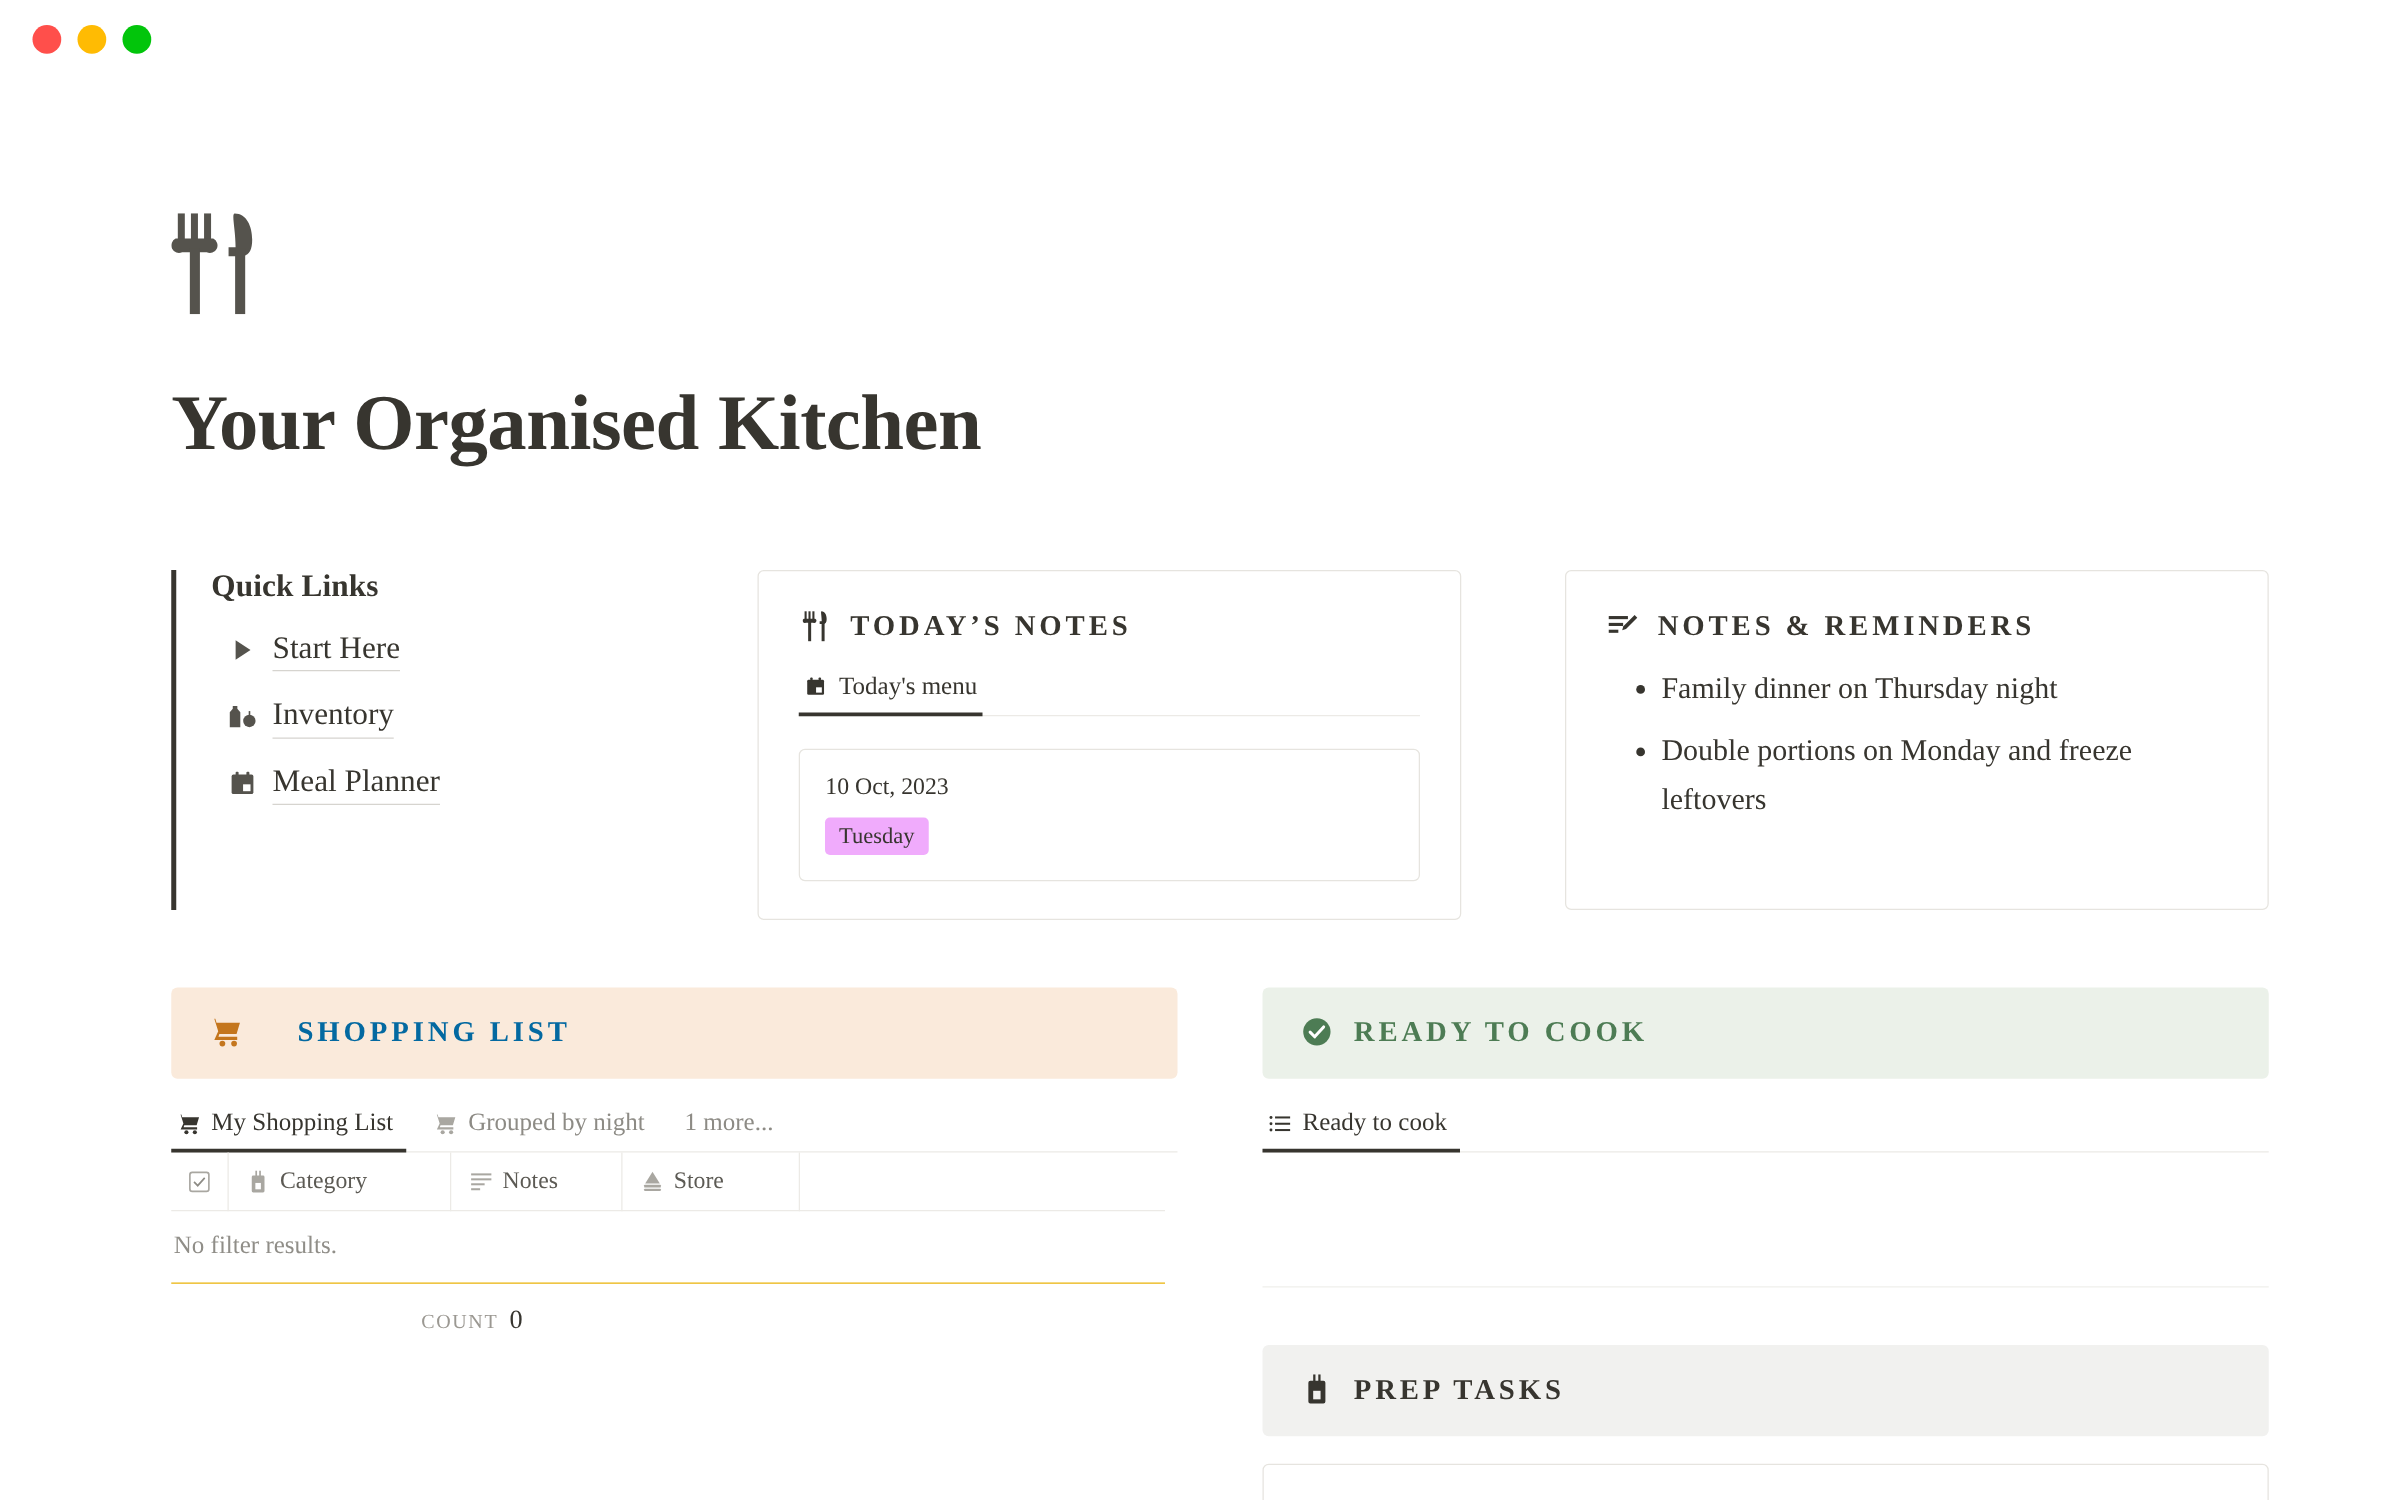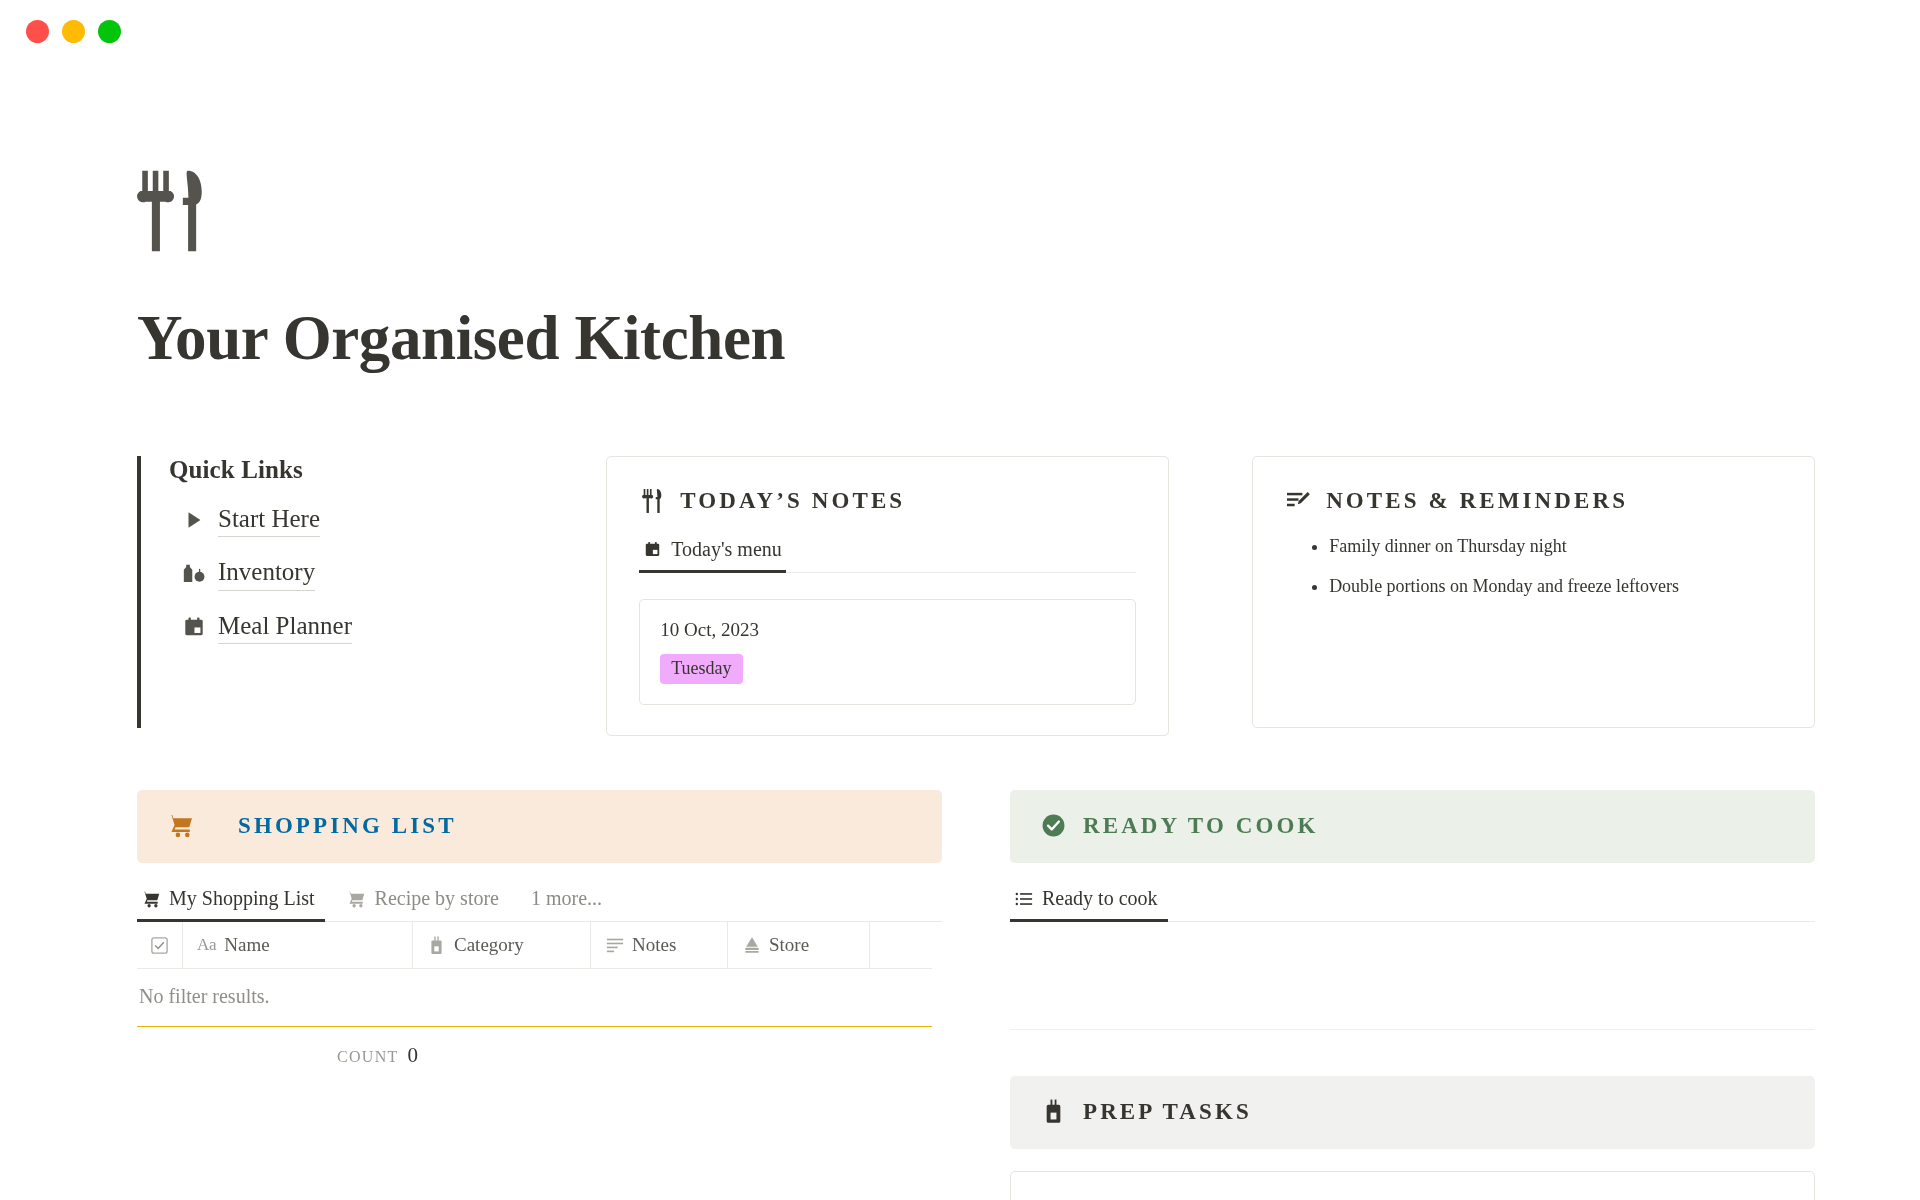--- a/index.html
+++ b/index.html
@@ -173,21 +173,21 @@
     font-size: 18px;
     color: #37352f;
   }
 
   
   .notes-list {
     margin-top: 18px;
     padding-left: 44px;
   }
   .notes-list li {
-    font-size: 18px;
+    font-size: 24px;
     line-height: 1.62;
     margin-top: 11px;
     color: #37352f;
   }
   .notes-list li:first-child { margin-top: 0; }
 
   
   .bottom-row {
     display: flex;
     margin-top: 54px;
@@ -475,41 +475,37 @@
           <div class="db-tab">
             <span class="db-tab-ico">
               <svg viewBox="0 0 24 24" width="18" height="18">
                 <g fill="#a9a7a1">
                   <path d="M0.5 2 h3.6 l0.9 3 h18 l-2.6 8.6 h-13.2 l-0.7 2.2 h14.4 v2.4 h-17.6 l3 -6.6 l-3 -9.6 h-2.8 z"></path>
                   <circle cx="9.5" cy="21" r="2.2"></circle>
                   <circle cx="18.5" cy="21" r="2.2"></circle>
                 </g>
               </svg>
             </span>
-            <span>Recipe by store</span>
+            <span>Grouped by night</span>
           </div>
 
           <div class="db-tab db-tab-plain">
             <span>1 more...</span>
           </div>
         </div>
 
         <div class="tbl">
           <div class="tbl-head">
             <div class="th th-check">
               <svg viewBox="0 0 20 20" width="19" height="19">
                 <rect x="2" y="2" width="16" height="16" rx="2" fill="none" stroke="#a9a7a1" stroke-width="1.4"></rect>
                 <path d="M5.5 10 L8.6 13.2 L14.5 6.6" fill="none" stroke="#8d8b85" stroke-width="1.4"></path>
               </svg>
             </div>
 
-            <div class="th th-name">
-              <span class="aa">Aa</span>
-              <span class="th-label">Name</span>
-            </div>
 
             <div class="th th-cat">
               <span class="th-ico">
                 <svg viewBox="0 0 20 22" width="17" height="19">
                   <g fill="#a9a7a1">
                     <rect x="7.4" y="0.5" width="1.6" height="5"></rect>
                     <rect x="11" y="0.5" width="1.6" height="5"></rect>
                     <path d="M5.4 5 h9.2 a1.4 1.4 0 0 1 1.4 1.4 v13.2 a1.4 1.4 0 0 1 -1.4 1.4 h-9.2 a1.4 1.4 0 0 1 -1.4 -1.4 v-13.2 a1.4 1.4 0 0 1 1.4 -1.4 z"></path>
                     <rect x="7.4" y="12" width="5.2" height="6" fill="#ffffff"></rect>
                   </g>

